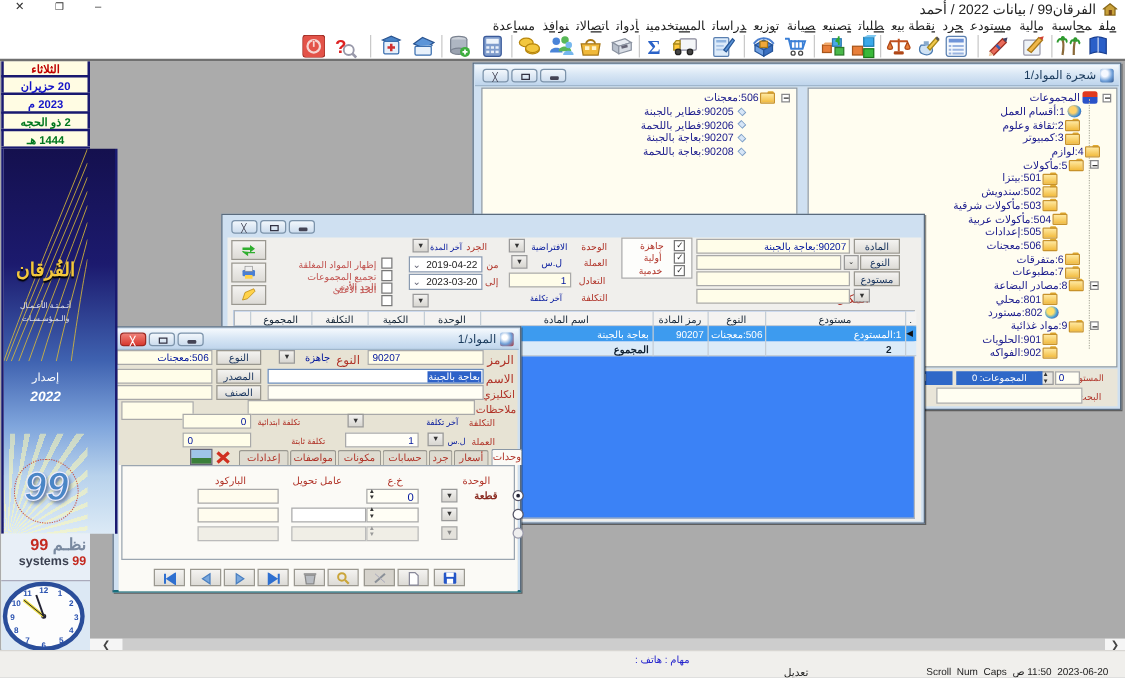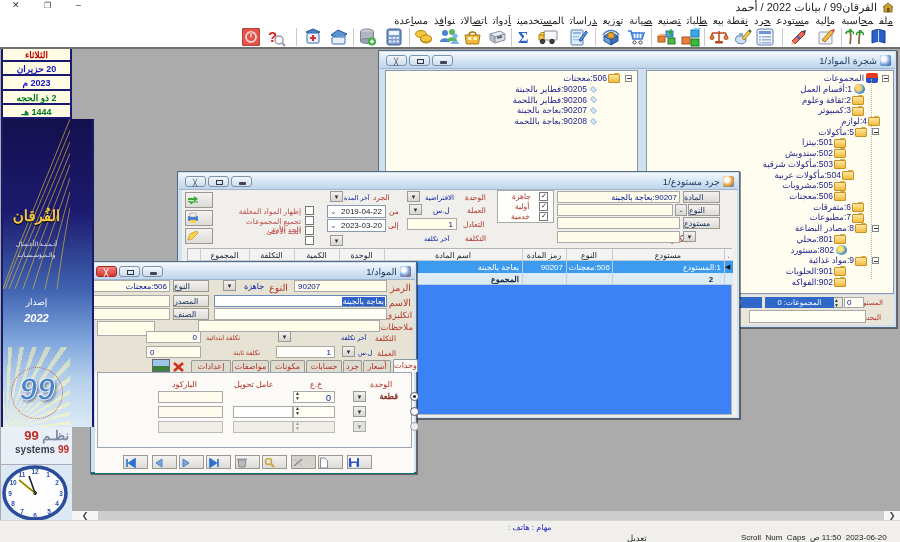--- a/index.html
+++ b/index.html
@@ -23,21 +23,21 @@
 
 .win{position:absolute;background:#cfe0f1;border:1px solid #5a6b7d;box-shadow:1px 1px 0 rgba(0,0,0,.45)}
 .tbar{position:absolute;left:1px;top:1px;right:1px;height:17px;background:linear-gradient(180deg,#f5f9fd,#d9e7f5 45%,#bfd5ec);display:flex;align-items:center;direction:rtl;font-size:9.5px;color:#1a3a5c;border-bottom:1px solid #9fb6cc}
 .tbar .ttl{margin-right:3px}
 .wbtns{position:absolute;display:flex;direction:ltr}
 .wbtn{width:21px;height:11px;border:1px solid #7c93aa;border-radius:3px;background:linear-gradient(180deg,#f2f7fc,#cdddee);margin-right:2px;position:relative}
 
 .inp{position:absolute;background:#fffde9;border:1px solid #a9a9a9;font-size:8px;color:#00159c;direction:rtl}
 .lblr{position:absolute;font-size:8px;color:#b03328;direction:rtl;white-space:nowrap}
 .lblb{position:absolute;font-size:8px;color:#00159c;direction:rtl;white-space:nowrap}
-.btn{position:absolute;background:linear-gradient(180deg,#f4f3f1,#dddbd6);border:1px solid #9a9890;font-size:8px;color:#16325c;text-align:left;direction:rtl}
+.btn{position:absolute;background:linear-gradient(180deg,#f4f3f1,#dddbd6);border:1px solid #9a9890;font-size:8px;color:#16325c;text-align:center;direction:rtl}
 .drop{position:absolute;width:13px;height:11px;background:linear-gradient(180deg,#f2f1ef,#d8d6d1);border:1px solid #999;font-size:6px;color:#333;text-align:center;line-height:10px}
 .cb{position:absolute;width:9px;height:9px;background:#fff;border:1px solid #777}
 
 .trow{height:10.72px;display:flex;align-items:center;direction:rtl;font-size:8.5px;color:#1b1b8c;white-space:nowrap}
 .trow span{line-height:1}
 .fold{display:inline-block;width:11px;height:8px;position:relative;margin:0 3px 0 2px}
 .fold:before{content:"";position:absolute;right:1px;top:-1px;width:5px;height:2px;background:#e0aa30;border-radius:1px 1px 0 0}
 .fold:after{content:"";position:absolute;right:0;top:0;width:10px;height:7px;background:linear-gradient(180deg,#ffe9a0,#f2bb3e);border:1px solid #c8922a;border-radius:1px}
 .exp{display:inline-block;width:7px;height:7px;background:#fff;border:1px solid #888;position:relative;margin:0 2px}
 .exp:after{content:"";position:absolute;left:1px;top:2.5px;width:3.5px;height:1px;background:#333}
@@ -413,21 +413,21 @@
       <div class="trow" style="padding-right:44px">
           <span class="fold"></span>
           <span>503:مأكولات شرقية</span>
         </div>
       <div class="trow" style="padding-right:36px">
           <span class="fold"></span>
           <span>504:مأكولات عربية</span>
         </div>
       <div class="trow" style="padding-right:44px">
           <span class="fold"></span>
-          <span>505:مشروبات</span>
+          <span>505:إعدادات</span>
         </div>
       <div class="trow" style="padding-right:44px">
           <span class="fold"></span>
           <span>506:معجنات</span>
         </div>
       <div class="trow" style="padding-right:26px">
           <span class="fold"></span>
           <span>6:متفرقات</span>
         </div>
       <div class="trow" style="padding-right:26px">
@@ -465,24 +465,20 @@
       <div class="lblr" style="right:11px;top:4px;font-size:7px">المستوى</div>
       <div class="inp" style="left:461px;top:2px;width:20px;height:11px;text-align:left;padding-left:2px;background:#fffef2">0</div>
       <div class="abs" style="left:447px;top:2px;width:13px;height:11px;background:#e8e6e0;border:1px solid #999;font-size:5px;line-height:5px;text-align:center;color:#333">▲<br>▼</div>
       <div class="abs" style="left:382px;top:2px;width:69px;height:11px;background:#2f68c8;color:#fff;font-size:7.5px;direction:rtl;text-align:center;line-height:11px;overflow:hidden">المجموعات: 0</div>
       <div class="abs" style="left:311px;top:2px;width:68px;height:11px;background:#2f68c8;color:#fff;font-size:7.5px;direction:rtl;text-align:center;line-height:11px;overflow:hidden">المواد: 0</div>
       <div class="lblr" style="right:13px;top:18px;font-size:7.5px">البحث</div>
       <div class="inp" style="left:366px;top:15px;width:117px;height:13px;background:#fffef2"></div>
     </div>
   </div>
   <div id="win-jard" class="win" style="left:177px;top:171px;width:563px;height:248px;z-index:2">
-    <div class="tbar">
-        <span style="margin-right:4px;width:11px;height:11px;display:inline-block;background:radial-gradient(circle at 35% 35%,#fff 20%,#e8a03a 55%,#3a6fb0);border-radius:2px"></span>
-        <span class="ttl">جرد مستودع/1</span>
-      </div>
     <div class="wbtns" style="left:7px;top:4px">
       <div class="wbtn">
           <span style="position:absolute;left:7px;top:2px;font-size:7px;color:#334">╳</span>
         </div>
       <div class="wbtn">
           <span style="position:absolute;left:7px;top:2.5px;width:7px;height:5px;border:1px solid #334"></span>
         </div>
       <div class="wbtn">
           <span style="position:absolute;left:7px;top:4.5px;width:7px;height:3px;background:#445;border-radius:1px"></span>
         </div>

